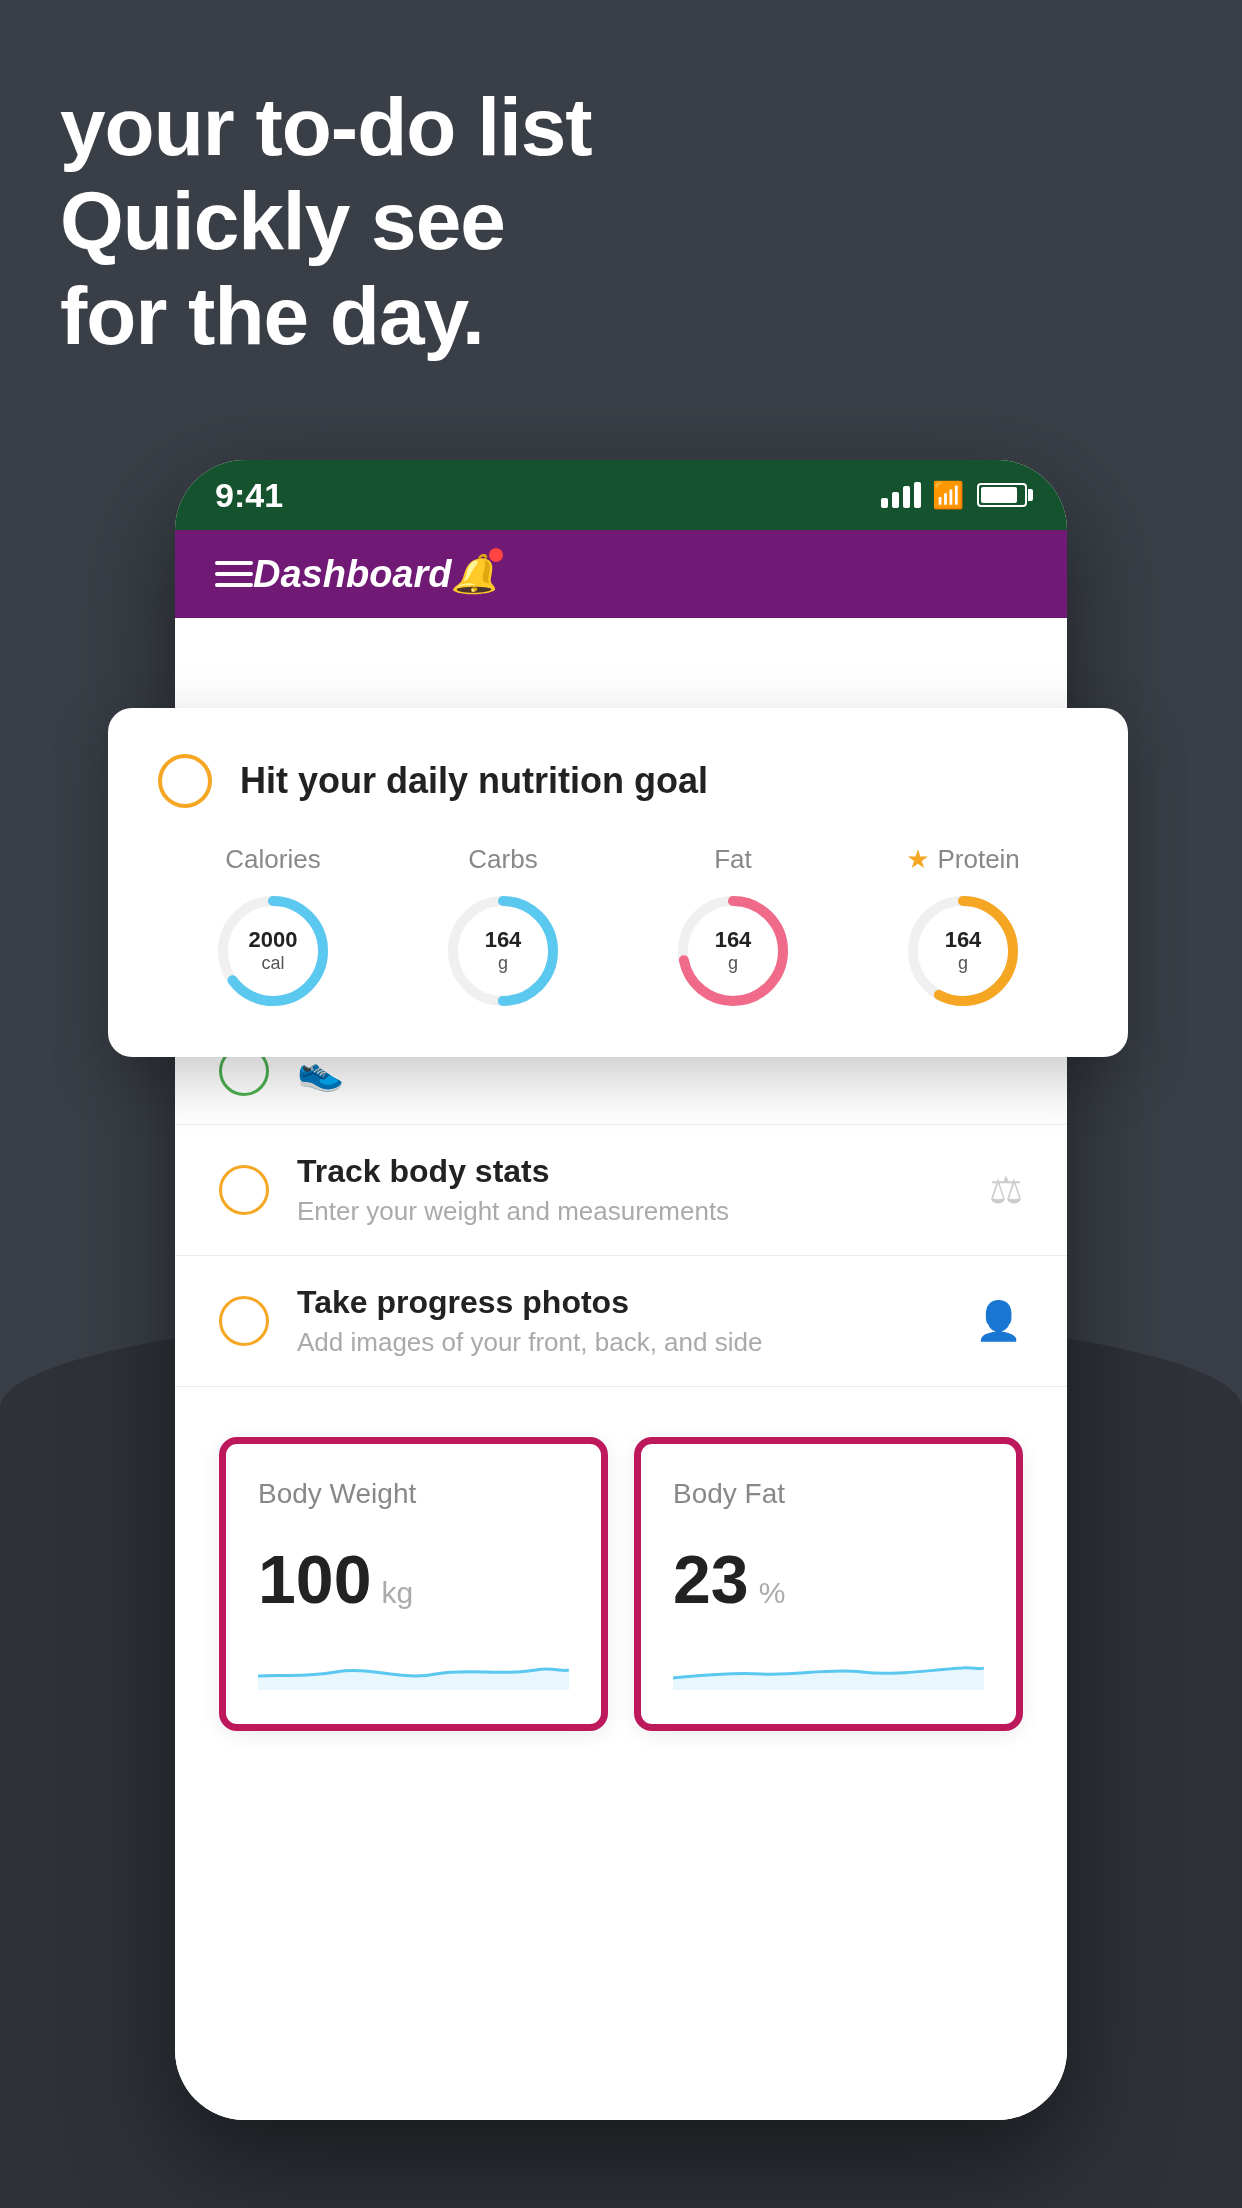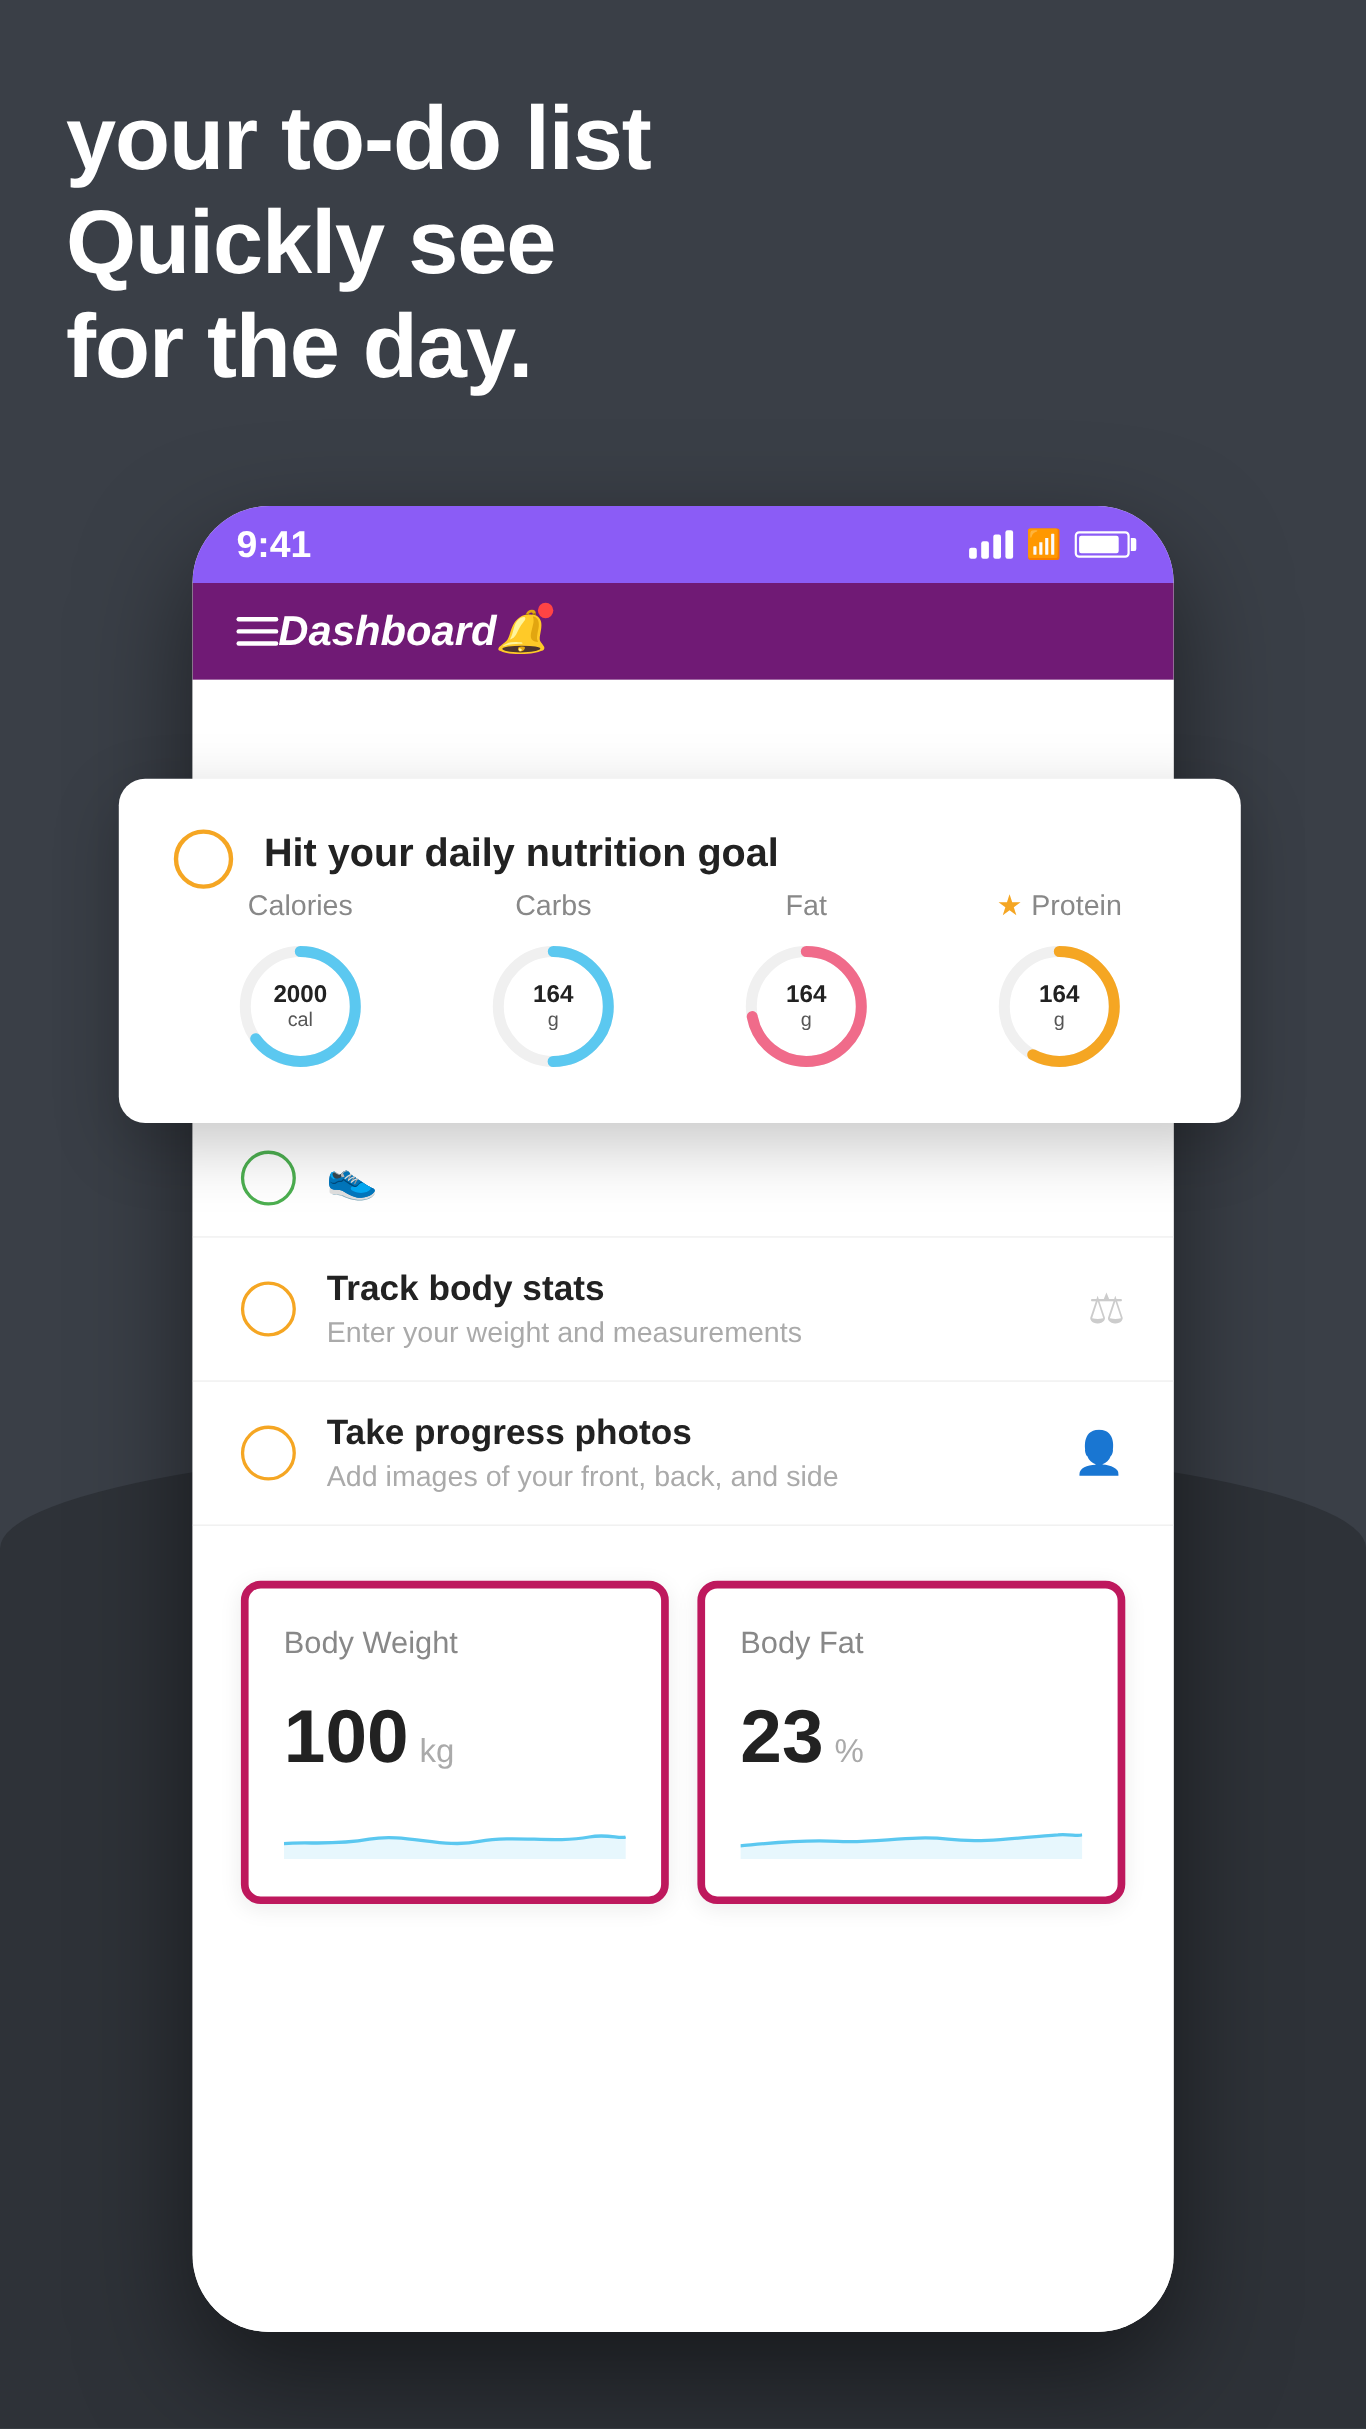--- a/index.html
+++ b/index.html
@@ -31,21 +31,21 @@
       width: 892px;
       height: 1660px;
       background: #f5f5f5;
       border-radius: 70px;
       overflow: hidden;
       box-shadow: 0 40px 100px rgba(0,0,0,0.5);
     }
 
     
     .status-bar {
-      background: #8b5cf6;
+      background: #14532d;
       height: 70px;
       display: flex;
       align-items: center;
       justify-content: space-between;
       padding: 0 40px;
     }
     .status-time {
       color: #fff;
       font-size: 34px;
       font-weight: 600;
@@ -162,21 +162,23 @@
       left: 108px;
       width: 1020px;
       background: white;
       border-radius: 24px;
       padding: 46px 50px;
       box-shadow: 0 20px 60px rgba(0,0,0,0.22);
       z-index: 10;
     }
     .nutrition-card-header {
       display: flex;
+      align-items: center;
       gap: 28px;
+      margin-bottom: 36px;
     }
     .circle-check {
       width: 54px;
       height: 54px;
       border-radius: 50%;
       border: 4px solid #f5a623;
       flex-shrink: 0;
     }
     .nutrition-card-title {
       font-size: 36px;

